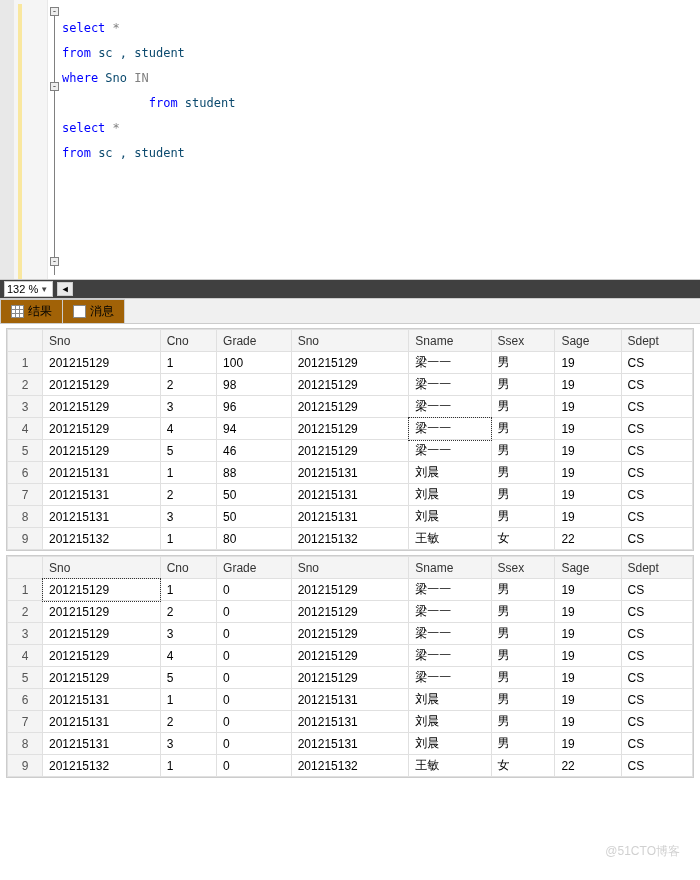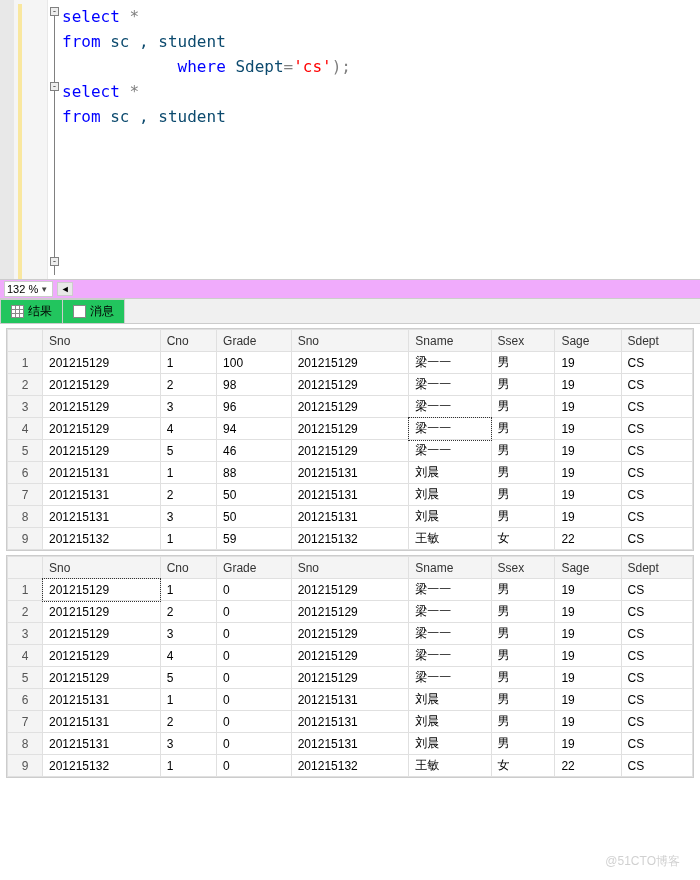--- a/index.html
+++ b/index.html
@@ -3,51 +3,51 @@
 <meta charset="utf-8">
 <style>
 * { margin:0; padding:0; box-sizing:border-box; }
 body { font-family:Consolas,monospace; font-size:13px; background:#fff; width:700px; }
 .editor-wrap { display:flex; background:#fff; }
 .margin { width:14px; background:#e8e8e8; }
 .gutter { width:34px; background:#f5f5f5; border-right:1px solid #e8e8e8; position:relative; }
 .fold-strip { width:14px; background:#fff; position:relative; }
 .fold-box { position:absolute; left:2px; width:9px; height:9px; border:1px solid #808080; background:#eee; text-align:center; line-height:7px; font-size:9px; cursor:pointer; color:#333; }
 .fold-line { position:absolute; left:6px; width:1px; background:#808080; }
-.code { flex:1; font-size:16px; line-height:25px; padding:4px 0; background:#fff; }
+.code { flex:1; font-size:12px; line-height:25px; padding:16px 0; background:#fff; }
 .line { height:25px; white-space:pre; }
 .line.hl { background:#fafad8; }
 .kw { color:#0000ff; }
 .kwm { color:#ff00ff; }
 .str { color:#ff0000; }
 .op { color:#808080; }
 .num { color:#000; }
 .txt { color:#0c4a6e; }
-.zoom-bar { display:flex; align-items:center; height:20px; background:#f0abfc; border-top:1px solid #ccc; border-bottom:1px solid #ccc; font-family:Segoe UI,sans-serif; font-size:11px; padding:0 4px; gap:4px; }
+.zoom-bar { display:flex; align-items:center; height:20px; background:#404040; border-top:1px solid #ccc; border-bottom:1px solid #ccc; font-family:Segoe UI,sans-serif; font-size:11px; padding:0 4px; gap:4px; }
 .zoom-combo { display:flex; align-items:center; border:1px solid #ccc; background:#fff; height:16px; padding:0 2px; }
 .zoom-btn { font-size:8px; color:#444; padding:0 2px; }
 .scroll-btn { width:16px; height:14px; background:#e8e8e8; border:1px solid #ccc; display:flex; align-items:center; justify-content:center; font-size:9px; }
 .tabs { display:flex; background:#f0f0f0; border-bottom:1px solid #ccc; font-family:Segoe UI,'Microsoft YaHei',sans-serif; font-size:12px; }
-.tab { display:flex; align-items:center; gap:4px; padding:3px 10px; border:1px solid #ccc; border-bottom:none; background:#22c55e; margin-right:-1px; }
+.tab { display:flex; align-items:center; gap:4px; padding:3px 10px; border:1px solid #ccc; border-bottom:none; background:#a16207; margin-right:-1px; }
 .tab-icon { width:13px; height:13px; border:1px solid #888; display:inline-block; }
 .tab-icon.grid { background:
   linear-gradient(#888,#888) 0 33%/100% 1px no-repeat,
   linear-gradient(#888,#888) 0 66%/100% 1px no-repeat,
   linear-gradient(#888,#888) 33% 0/1px 100% no-repeat,
   linear-gradient(#888,#888) 66% 0/1px 100% no-repeat,
   #fff; }
 .tab-icon.doc { background:#fff; }
 .grid-wrap { border:1px solid #ccc; margin:4px 6px; font-family:'Segoe UI','Microsoft YaHei',sans-serif; font-size:12px; }
 table { border-collapse:collapse; width:100%; }
 th,td { border:1px solid #e0e0e0; padding:2px 6px; text-align:left; height:22px; white-space:nowrap; }
 th { background:#f4f4f4; font-weight:normal; color:#333; }
 td.rowhdr { background:#f4f4f4; text-align:center; width:35px; color:#555; }
 th.rowhdr { background:#f4f4f4; width:35px; }
 .cell-sel { outline:1px dotted #333; }
-.watermark { position:fixed; right:20px; bottom:10px; font-family:Segoe UI,sans-serif; font-size:12px; color:rgba(120,120,120,.35); pointer-events:none; }
+.watermark { position:fixed; right:20px; bottom:20px; font-family:Segoe UI,sans-serif; font-size:12px; color:rgba(120,120,120,.35); pointer-events:none; }
 </style>
 </head>
 <body>
 
 <div class="editor-wrap">
   <div class="margin"></div>
   <div class="gutter">
     <div style="height:4px"></div>
     <div style="position:relative;height:275px;">
       <div style="position:absolute;left:4px;top:0;width:4px;height:275px;background:#f9e79f;"></div>
@@ -55,21 +55,22 @@
   </div>
   <div class="fold-strip">
     <div class="fold-line" style="top:13px;height:262px;"></div>
     <div class="fold-box" style="top:7px;">-</div>
     <div class="fold-box" style="top:82px;">-</div>
     <div class="fold-box" style="top:257px;">-</div>
   </div>
   <div class="code">
     <div class="line"><span class="kw">select</span><span class="op"> *</span></div>
     <div class="line"><span class="kw">from</span><span class="txt"> sc , student</span></div>
-    <div class="line"><span class="txt">            </span><span class="kw">where</span><span class="txt"> Sdept</span><span class="op">=</span><span class="str">'cs'</span><span class="op">);</span></div>
+    <div class="line"><span class="kw">where</span><span class="txt"> Sno </span><span class="op">IN</span></div>
+    <div class="line"><span class="txt">            </span><span class="kw">from</span><span class="txt"> student</span></div>
     <div class="line"><span class="kw">select</span><span class="op"> *</span></div>
     <div class="line"><span class="kw">from</span><span class="txt"> sc , student</span></div>
   </div>
 </div>
 
 <div class="zoom-bar">
   <div class="zoom-combo">
     <span>132 %</span>
     <span class="zoom-btn">▼</span>
   </div>
@@ -188,21 +189,21 @@
           <td>201215131</td>
           <td>刘晨</td>
           <td>男</td>
           <td>19</td>
           <td>CS</td>
         </tr>
         <tr>
           <td class="rowhdr">9</td>
           <td>201215132</td>
           <td>1</td>
-          <td>59</td>
+          <td>80</td>
           <td>201215132</td>
           <td>王敏</td>
           <td>女</td>
           <td>22</td>
           <td>CS</td>
         </tr>
       </tbody>
     </table>
 </div>
 <div class="grid-wrap">

